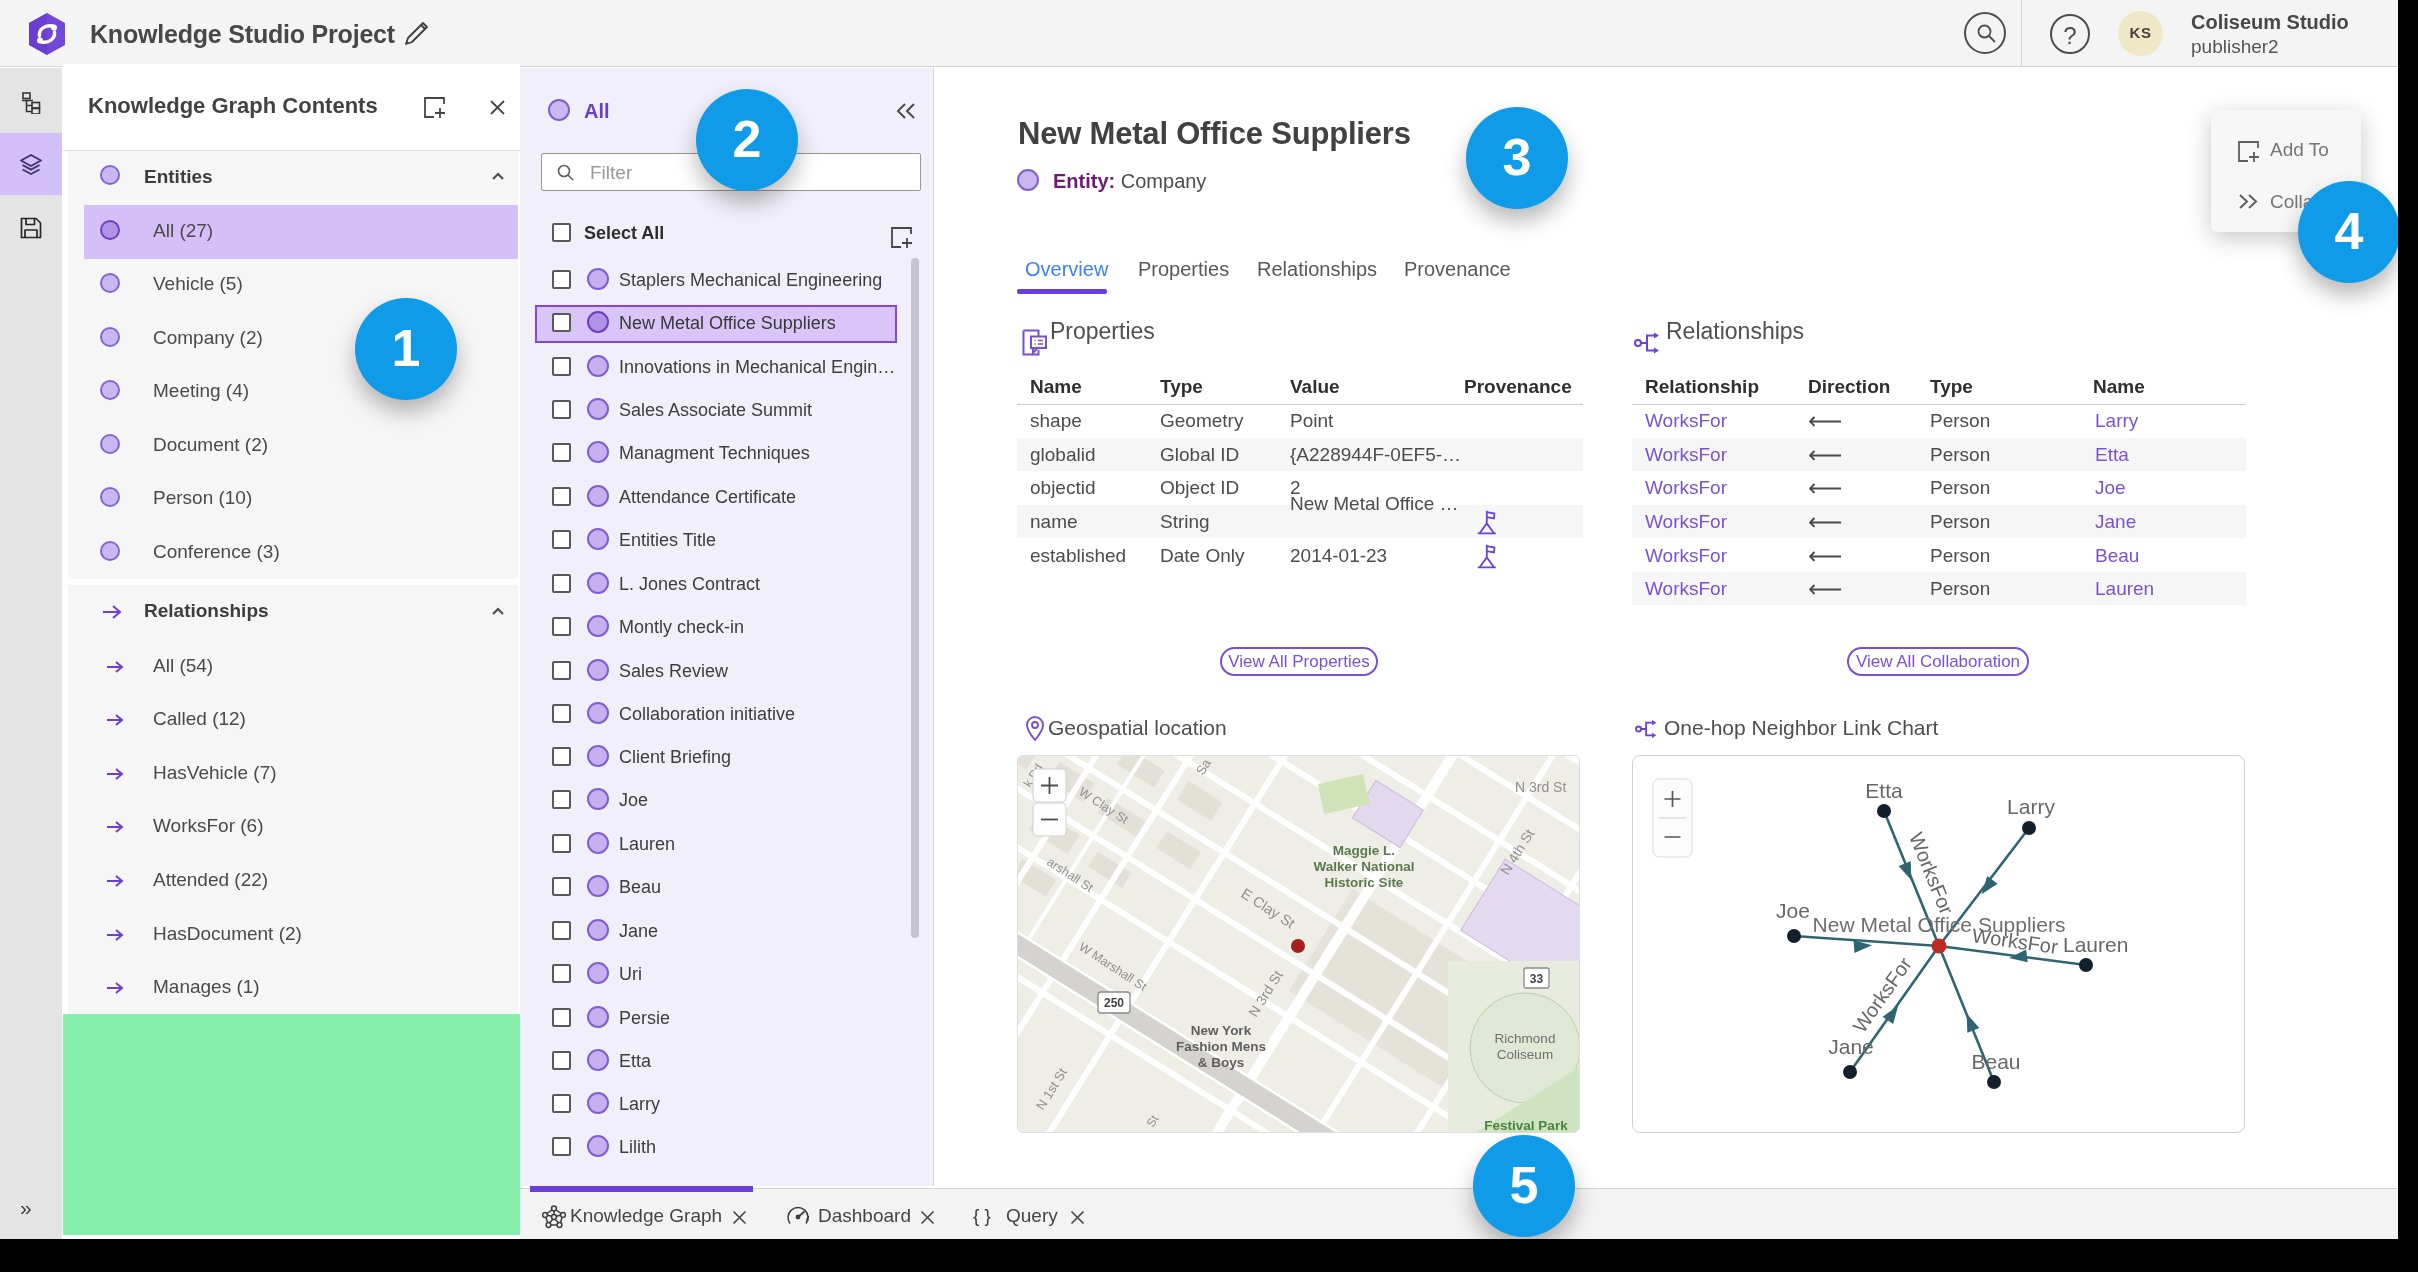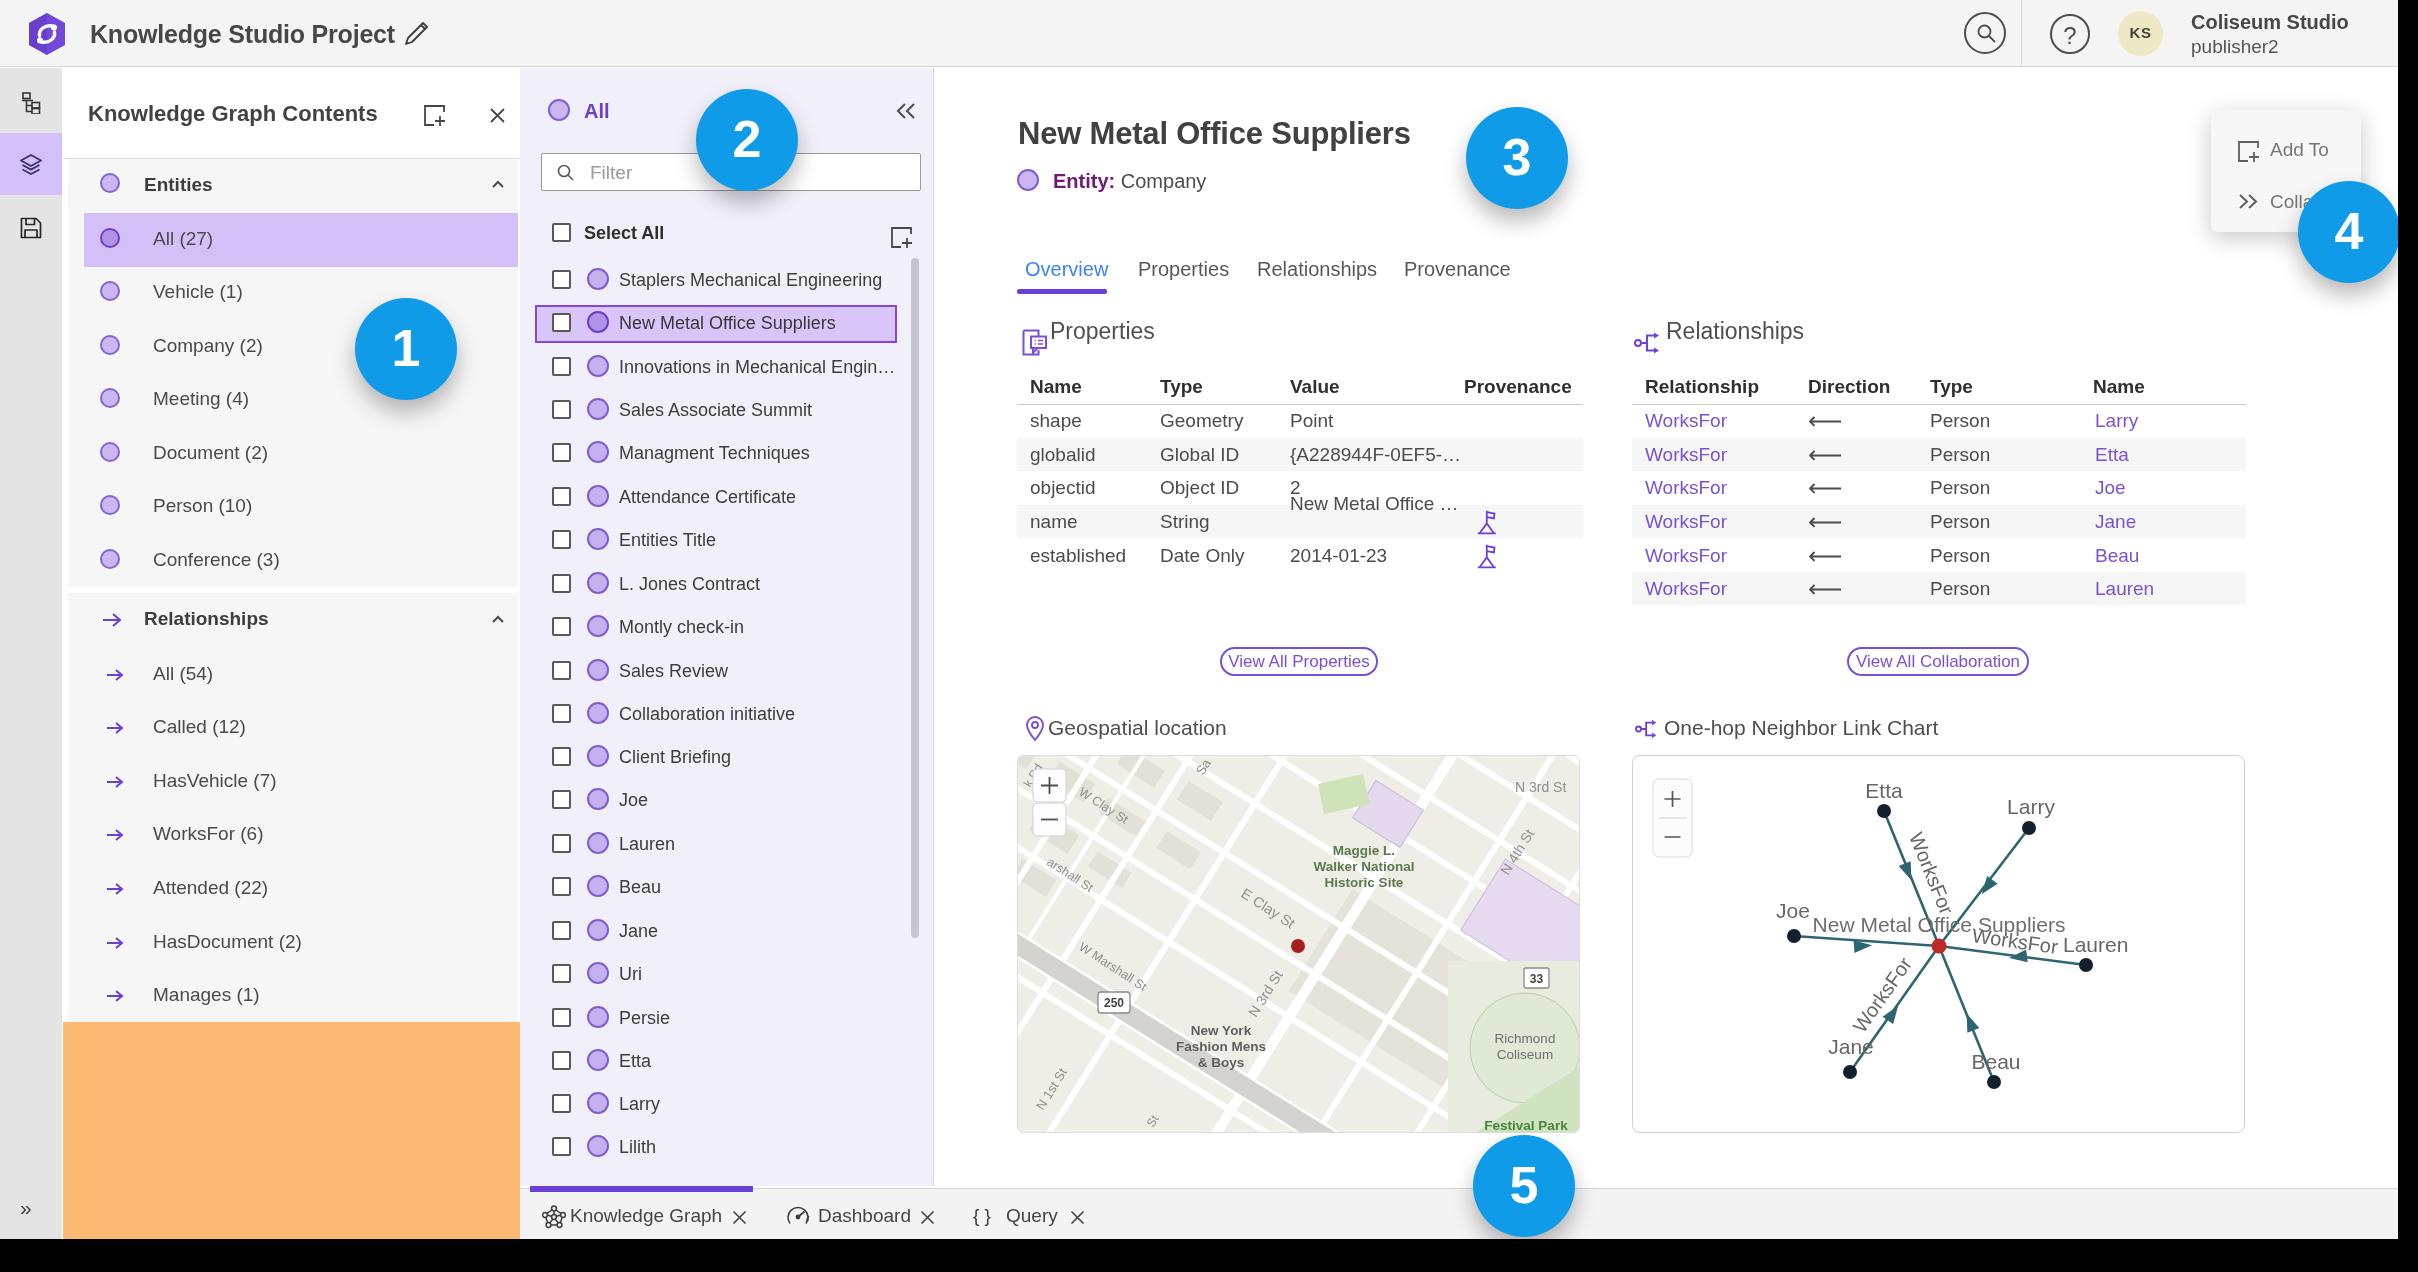--- a/index.html
+++ b/index.html
@@ -7,21 +7,21 @@
 .abs{position:absolute}
 #app{position:absolute;left:0;top:0;width:2400px;height:1239px;background:#fff;overflow:hidden}
 
 #hdr{position:absolute;left:0;top:0;width:2400px;height:67px;background:#f4f4f4;border-bottom:1px solid #d4d4d4}
 #hdr .title{position:absolute;left:90px;top:20px;font-size:25px;font-weight:700;color:#474747;letter-spacing:-.2px}
 .circbtn{position:absolute;border:2px solid #4d4d4d;border-radius:50%;background:transparent}
 
 #rail{position:absolute;left:0;top:68px;width:62px;height:1171px;background:#e4e4e4}
 #rail .active{position:absolute;left:0;top:65px;width:62px;height:62px;background:#d3bffa}
 
-#p1{position:absolute;left:63px;top:72px;width:457px;height:1171px;background:#fdba74}
+#p1{position:absolute;left:63px;top:64px;width:457px;height:1171px;background:#86efac}
 #p1 .body{position:absolute;left:0;top:0;width:457px;height:950px;background:#fff}
 #p1 .ptitle{position:absolute;left:25px;top:29px;font-size:22px;font-weight:700;color:#424242}
 .sect{position:absolute;left:5px;width:450px;background:#f6f6f6}
 .shead{position:absolute;left:33px;font-size:19px;font-weight:700;color:#3d3d3d}
 .row1{position:absolute;left:85px;font-size:19px;color:#4a4a4a}
 .pcirc{position:absolute;width:20px;height:20px;border-radius:50%;background:#cbb6f2;border:2px solid #8266cf}
 .parrow{position:absolute;width:22px;height:22px}
 .chev{position:absolute;width:14px;height:14px}
 .hl1{position:absolute;left:16px;width:434px;height:54px;background:#d5bff8}
 
@@ -117,21 +117,21 @@
     <div class="sect" style="top:87px;height:428px">
       <div class="pcirc" style="left:32px;top:14px"></div>
       <div class="shead" style="left:76px;top:15px">Entities</div>
       <svg class="chev" style="left:423px;top:19px" viewBox="0 0 14 14" fill="none" stroke="#4a4a4a" stroke-width="2">
           <path d="M2 9 L7 4 L12 9"></path>
         </svg>
       <div class="hl1" style="top:54px"></div>
       <div class="pcirc" style="left:32px;top:69px;background:#b092e6;border-color:#6d3fc4"></div>
         <div class="row1" style="top:69px">All (27)</div>
       <div class="pcirc" style="left:32px;top:122px"></div>
-        <div class="row1" style="top:122px">Vehicle (1)</div>
+        <div class="row1" style="top:122px">Vehicle (5)</div>
       <div class="pcirc" style="left:32px;top:176px"></div>
         <div class="row1" style="top:176px">Company (2)</div>
       <div class="pcirc" style="left:32px;top:229px"></div>
         <div class="row1" style="top:229px">Meeting (4)</div>
       <div class="pcirc" style="left:32px;top:283px"></div>
         <div class="row1" style="top:283px">Document (2)</div>
       <div class="pcirc" style="left:32px;top:336px"></div>
         <div class="row1" style="top:336px">Person (10)</div>
       <div class="pcirc" style="left:32px;top:390px"></div>
         <div class="row1" style="top:390px">Conference (3)</div>

